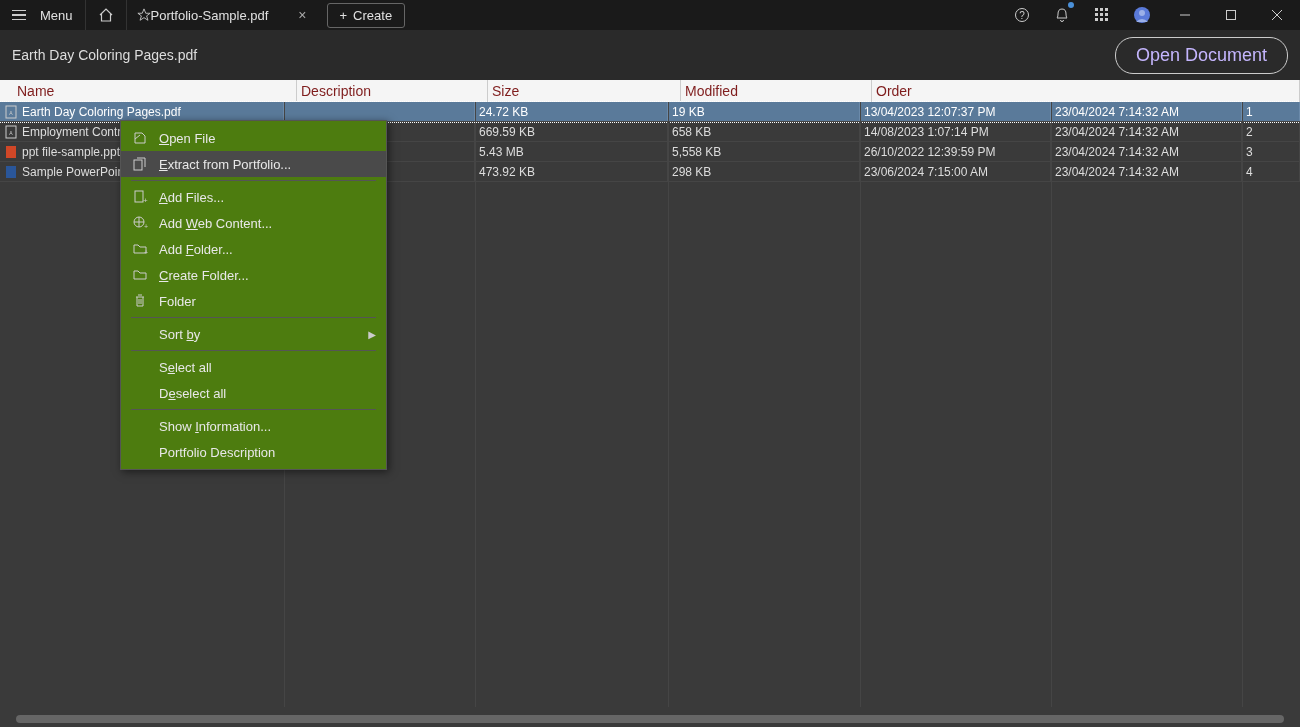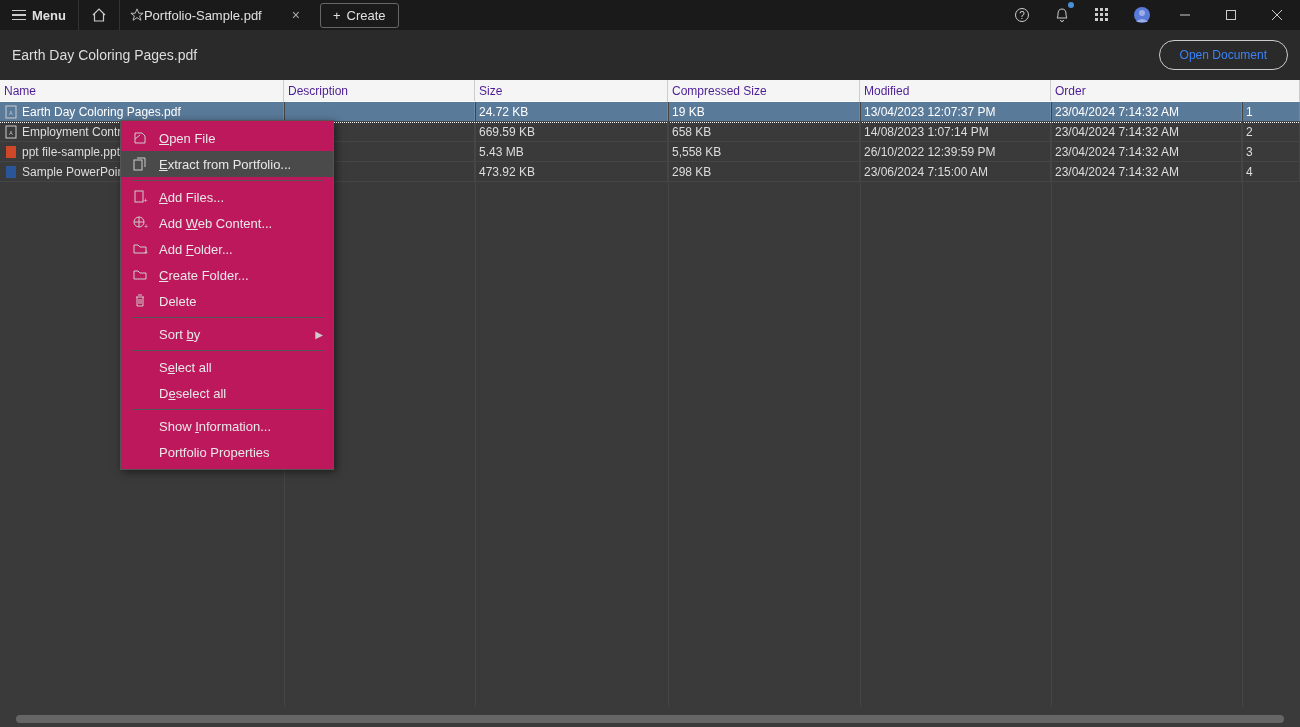--- a/index.html
+++ b/index.html
@@ -15,26 +15,25 @@
 .titlebar {
   height: 30px;
   background: #1a1a1a;
   display: flex;
   align-items: center;
   padding: 0;
 }
 .menu-btn {
   display: flex;
   align-items: center;
-  gap: 6px;
+  gap: 14px;
   padding: 0 12px;
   height: 100%;
   cursor: pointer;
   border-right: 1px solid #333;
-  font-weight: bold;
 }
 .hamburger {
   display: flex;
   flex-direction: column;
   gap: 3px;
 }
 .hamburger span {
   display: block;
   width: 14px;
   height: 1.5px;
@@ -110,30 +109,31 @@
 .subheader-title {
   font-size: 14px;
   color: #ddd;
 }
 .open-doc-btn {
   margin-left: auto;
   padding: 7px 20px;
   border: 1.5px solid #ccc;
   border-radius: 18px;
   cursor: pointer;
-  font-size: 12px;
-  color: #3b82f6;
+  font-size: 18px;
+  color: #c4b5fd;
 }
 .table-header {
   height: 22px;
   background: #f5f5f5;
-  color: #4c1d95;
-  display: flex;
-  font-size: 12px;
-  align-items: center;
+  color: #7f1d1d;
+  display: flex;
+  font-size: 14px;
+  align-items: center;
+  padding-left: 13px;
 }
 .th {
   padding: 0 4px;
   border-right: 1px solid #ccc;
   height: 100%;
   display: flex;
   align-items: center;
 }
 .table-body {
   background: #3a3a3a;
@@ -171,22 +171,22 @@
 .col-desc { width: 191px; }
 .col-size { width: 193px; }
 .col-comp { width: 192px; }
 .col-mod { width: 191px; }
 .col-created { width: 191px; }
 .col-order { width: 58px; flex: 1; }
 .context-menu {
   position: absolute;
   left: 120px;
   top: 120px;
-  width: 214px;
-  background: #be185d;
+  width: 267px;
+  background: #4d7c0f;
   border: 1px solid #555;
   box-shadow: 2px 2px 8px rgba(0,0,0,0.5);
   padding: 4px 0;
   z-index: 1000;
 }
 .menu-item {
   display: flex;
   align-items: center;
   padding: 4px 10px;
   cursor: pointer;
@@ -339,21 +339,20 @@
   <span class="subheader-title">Earth Day Coloring Pages.pdf</span>
   <div class="open-doc-btn">
     <span>Open Document</span>
   </div>
 </div>
 
 <div class="table-header">
   <div class="th col-name">Name</div>
   <div class="th col-desc">Description</div>
   <div class="th col-size">Size</div>
-  <div class="th col-comp">Compressed Size</div>
   <div class="th col-mod">Modified</div>
   <div class="th col-order">Order</div>
 </div>
 
 <div class="grid-area">
   <div class="table-body">
     <div class="row selected">
       <div class="cell col-name">
         <svg class="file-icon" viewBox="0 0 14 14">
             <rect x="2" y="1" width="10" height="12" fill="none" stroke="#ccc"></rect>
@@ -474,21 +473,21 @@
         </svg>
       </span>
     <span class="mi-label"><span class="uline">C</span><span>reate Folder...</span></span>
   </div>
   <div class="menu-item">
     <span class="mi-icon">
         <svg width="16" height="16" viewBox="0 0 16 16">
           <path fill="none" stroke="#ccc" d="M4 4 H12 M5 4 V13 H11 V4 M6 2 H10 M7 6 V11 M9 6 V11"></path>
         </svg>
       </span>
-    <span class="mi-label">Delete</span>
+    <span class="mi-label">Folder</span>
   </div>
   <div class="menu-sep"></div>
   <div class="menu-item">
     <span class="mi-icon no-icon"></span>
     <span class="mi-label"><span>Sort </span><span class="uline">b</span><span>y</span></span>
     <span class="mi-arrow">▶</span>
   </div>
   <div class="menu-sep"></div>
   <div class="menu-item">
     <span class="mi-icon no-icon"></span>
@@ -498,17 +497,17 @@
     <span class="mi-icon no-icon"></span>
     <span class="mi-label"><span>D</span><span class="uline">e</span><span>select all</span></span>
   </div>
   <div class="menu-sep"></div>
   <div class="menu-item">
     <span class="mi-icon no-icon"></span>
     <span class="mi-label"><span>Show </span><span class="uline">I</span><span>nformation...</span></span>
   </div>
   <div class="menu-item">
     <span class="mi-icon no-icon"></span>
-    <span class="mi-label">Portfolio Properties</span>
+    <span class="mi-label">Portfolio Description</span>
   </div>
 </div>
 
 <div class="scrollbar-bottom"></div>
 
 </body></html>

